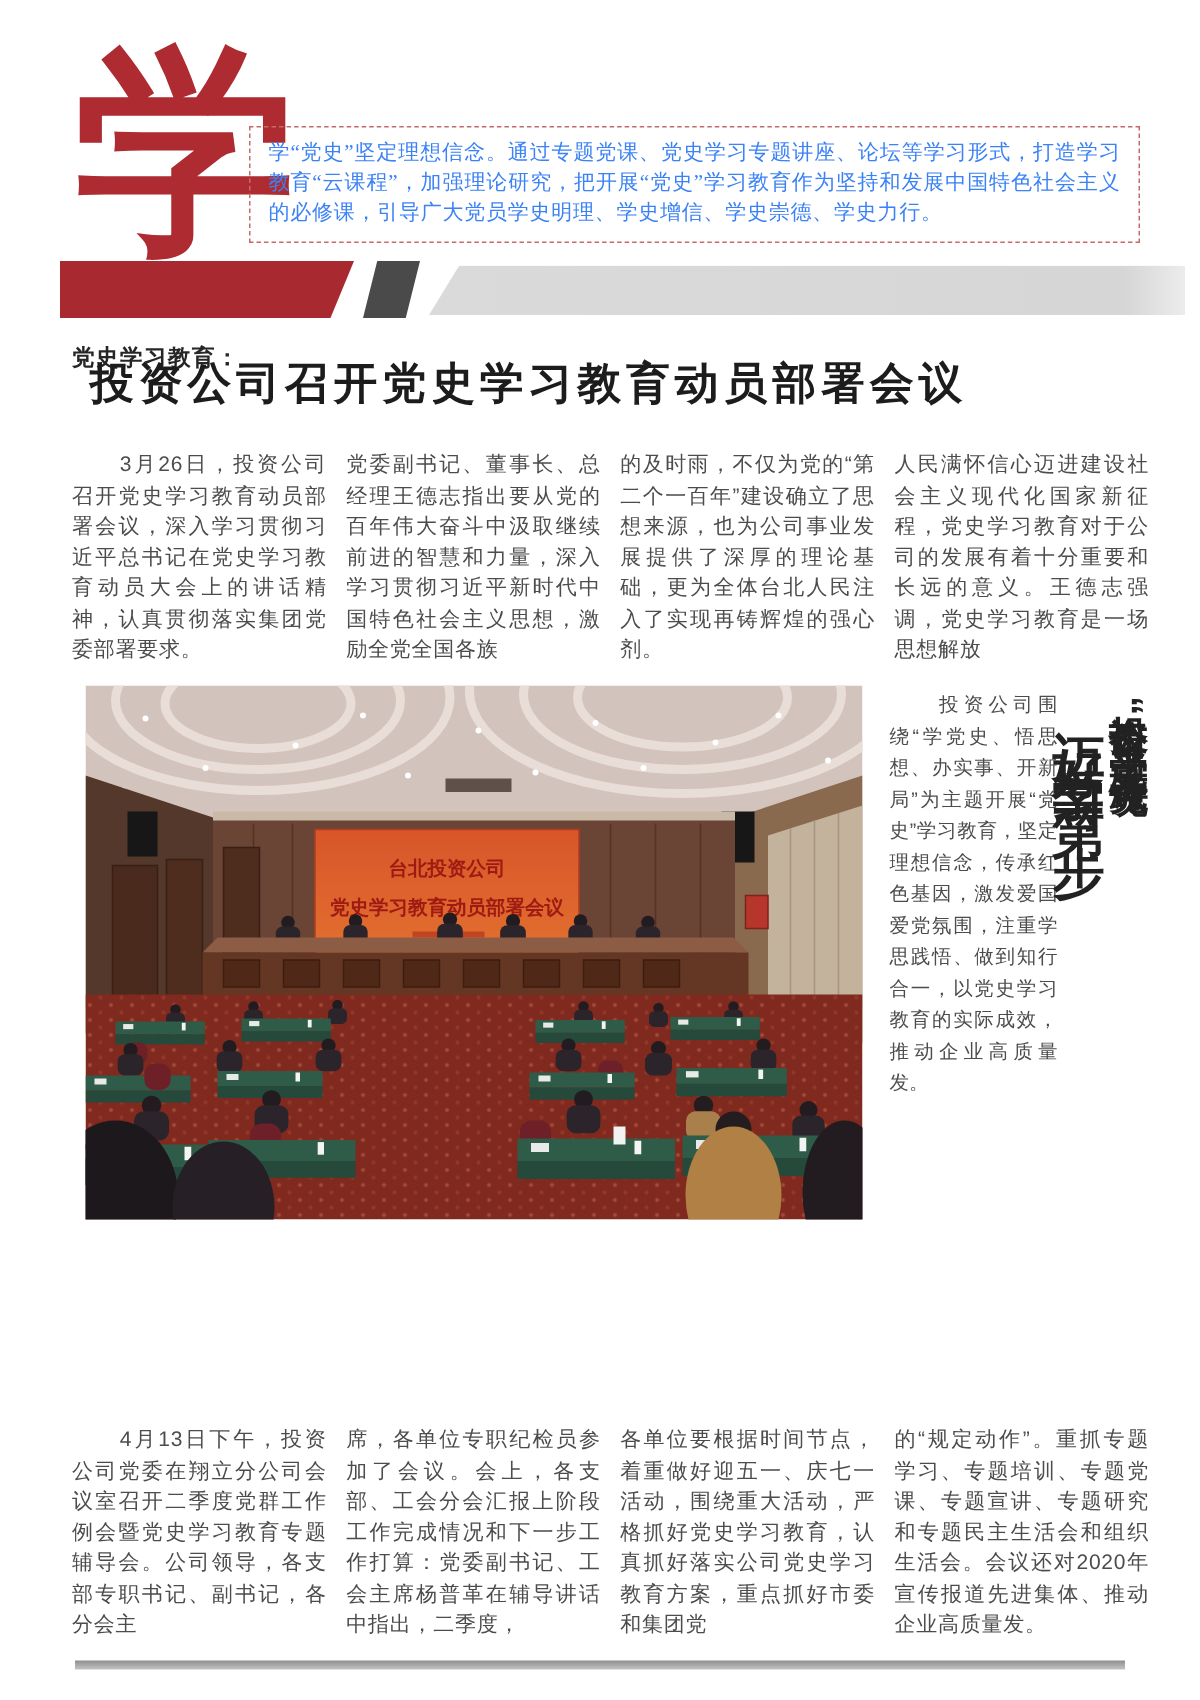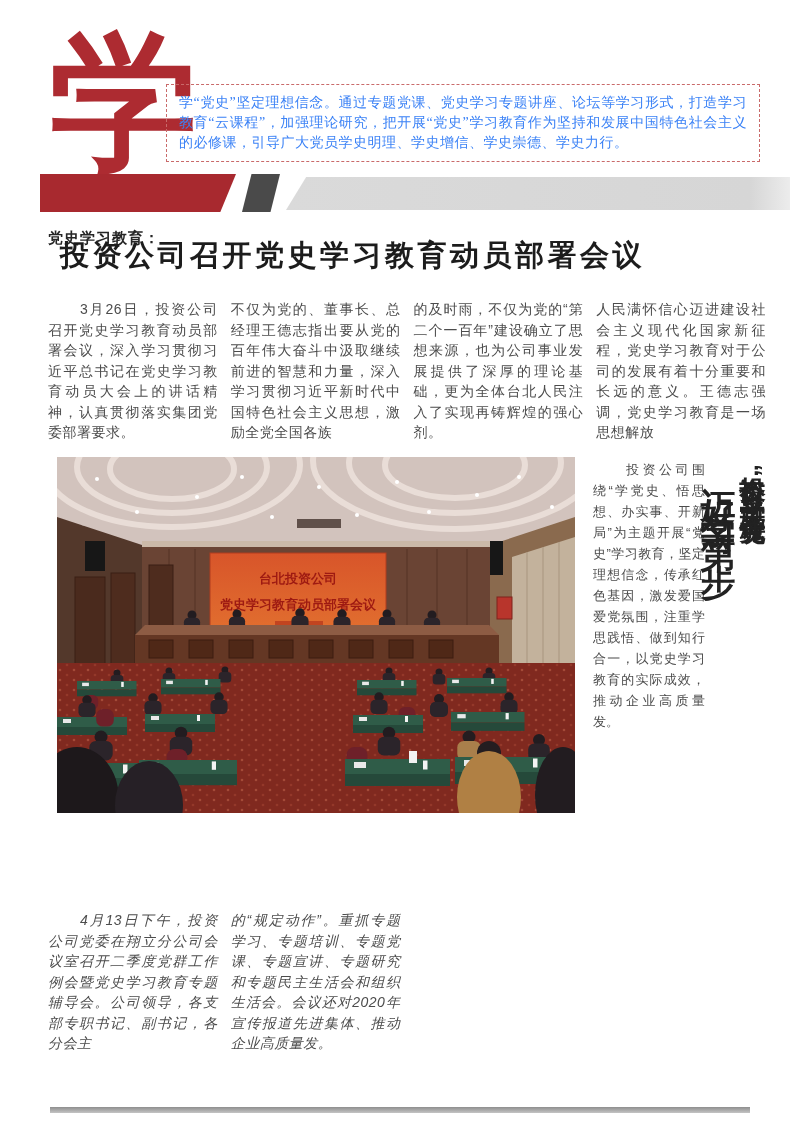--- a/index.html
+++ b/index.html
@@ -44,21 +44,21 @@
                     letter-spacing:13px;}
   .vtitle-primary{position:absolute;left:736px;top:456px;height:362px;
                   writing-mode:vertical-rl;font-size:26px;font-weight:bold;color:#222;
                   letter-spacing:2px;}
 
   
   .headline2{position:absolute;left:0;top:874px;width:800px;text-align:center;
              font-weight:bold;color:#1d1d1d;}
   .headline2 .l1{font-size:26px;letter-spacing:2px;}
   .headline2 .l2{font-size:26px;letter-spacing:1px;margin-top:4px;}
-  .cols-a2{top:910px;font-style:italic;}
+  .cols-a2{top:949px;}
 
   .footer-rule{position:absolute;left:50px;top:1107px;width:700px;height:6px;
                background:linear-gradient(180deg,#8e8e8e,#c4c4c4);}
 </style>
 </head>
 <body>
 
 <div class="page">
 
   <div class="big-char">学</div>
@@ -66,21 +66,21 @@
     <span>学“党史”坚定理想信念。通过专题党课、党史学习专题讲座、论坛等学习形式，打造学习教育“云课程”，加强理论研究，把开展“党史”学习教育作为坚持和发展中国特色社会主义的必修课，引导广大党员学史明理、学史增信、学史崇德、学史力行。</span>
   </div>
   <div class="bar-red"></div>
   <div class="bar-dark"></div>
   <div class="bar-gray"></div>
 
   <div class="kicker">党史学习教育：</div>
   <div class="headline1">投资公司召开党史学习教育动员部署会议</div>
   <div class="cols cols-a1">
     <p>　　3月26日，投资公司召开党史学习教育动员部署会议，深入学习贯彻习近平总书记在党史学习教育动员大会上的讲话精神，认真贯彻落实集团党委部署要求。</p>
-    <p>不仅为党的、董事长、总经理王德志指出要从党的百年伟大奋斗中汲取继续前进的智慧和力量，深入学习贯彻习近平新时代中国特色社会主义思想，激励全党全国各族</p>
+    <p>党委副书记、董事长、总经理王德志指出要从党的百年伟大奋斗中汲取继续前进的智慧和力量，深入学习贯彻习近平新时代中国特色社会主义思想，激励全党全国各族</p>
     <p>的及时雨，不仅为党的“第二个一百年”建设确立了思想来源，也为公司事业发展提供了深厚的理论基础，更为全体台北人民注入了实现再铸辉煌的强心剂。</p>
     <p>人民满怀信心迈进建设社会主义现代化国家新征程，党史学习教育对于公司的发展有着十分重要和长远的意义。王德志强调，党史学习教育是一场思想解放</p>
   </div>
 
   <svg class="photo" viewBox="0 0 518 356" xmlns="http://www.w3.org/2000/svg">
     <defs>
       <linearGradient id="scr" x1="0" y1="0" x2="0" y2="1">
         <stop offset="0" stop-color="#d8552a"></stop>
           <stop offset="1" stop-color="#e2702f"></stop>
       </linearGradient>
@@ -231,17 +231,19 @@
       <rect x="352" y="294" width="8" height="12" fill="#f2f2f2"></rect>
     </g>
   </svg>
 
   <div class="sidebar-body">　　投资公司围绕“学党史、悟思想、办实事、开新局”为主题开展“党史”学习教育，坚定理想信念，传承红色基因，激发爱国爱党氛围，注重学思践悟、做到知行合一，以党史学习教育的实际成效，推动企业高质量发。</div>
   <div class="vtitle-secondary">迈好学习第一步</div>
   <div class="vtitle-primary">投资公司“学党史 铸党魂”</div>
 
   <div class="cols cols-a2">
     <p>　　4月13日下午，投资公司党委在翔立分公司会议室召开二季度党群工作例会暨党史学习教育专题辅导会。公司领导，各支部专职书记、副书记，各分会主</p>
+    <p>席，各单位专职纪检员参加了会议。会上，各支部、工会分会汇报上阶段工作完成情况和下一步工作打算：党委副书记、工会主席杨普革在辅导讲话中指出，二季度，</p>
+    <p>各单位要根据时间节点，着重做好迎五一、庆七一活动，围绕重大活动，严格抓好党史学习教育，认真抓好落实公司党史学习教育方案，重点抓好市委和集团党</p>
     <p>的“规定动作”。重抓专题学习、专题培训、专题党课、专题宣讲、专题研究和专题民主生活会和组织生活会。会议还对2020年宣传报道先进集体、推动企业高质量发。</p>
   </div>
 
   <div class="footer-rule"></div>
 </div>
 
 </body></html>

